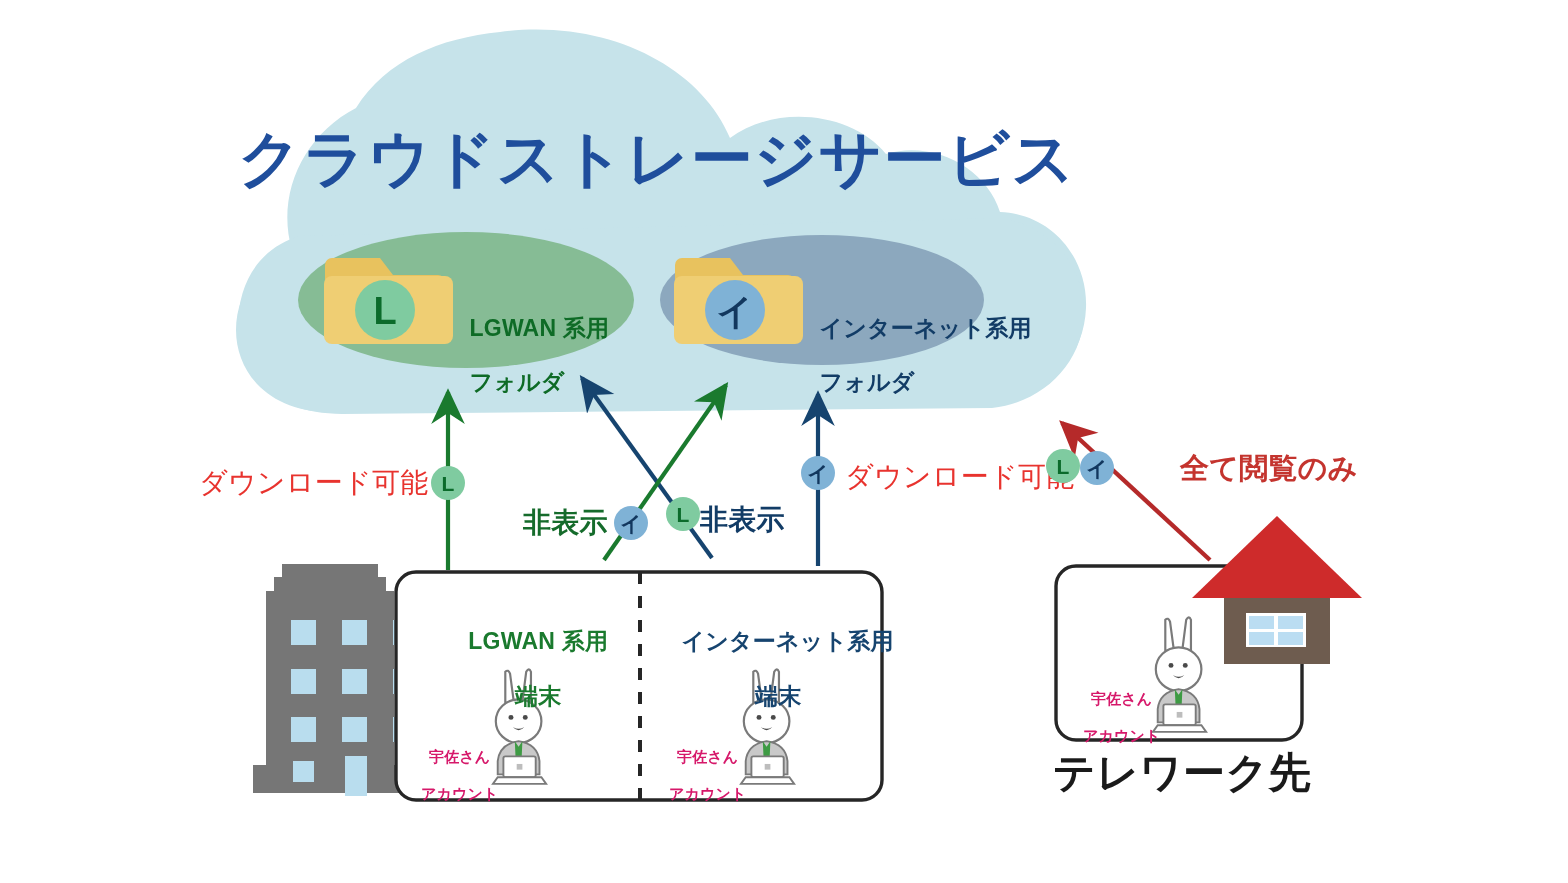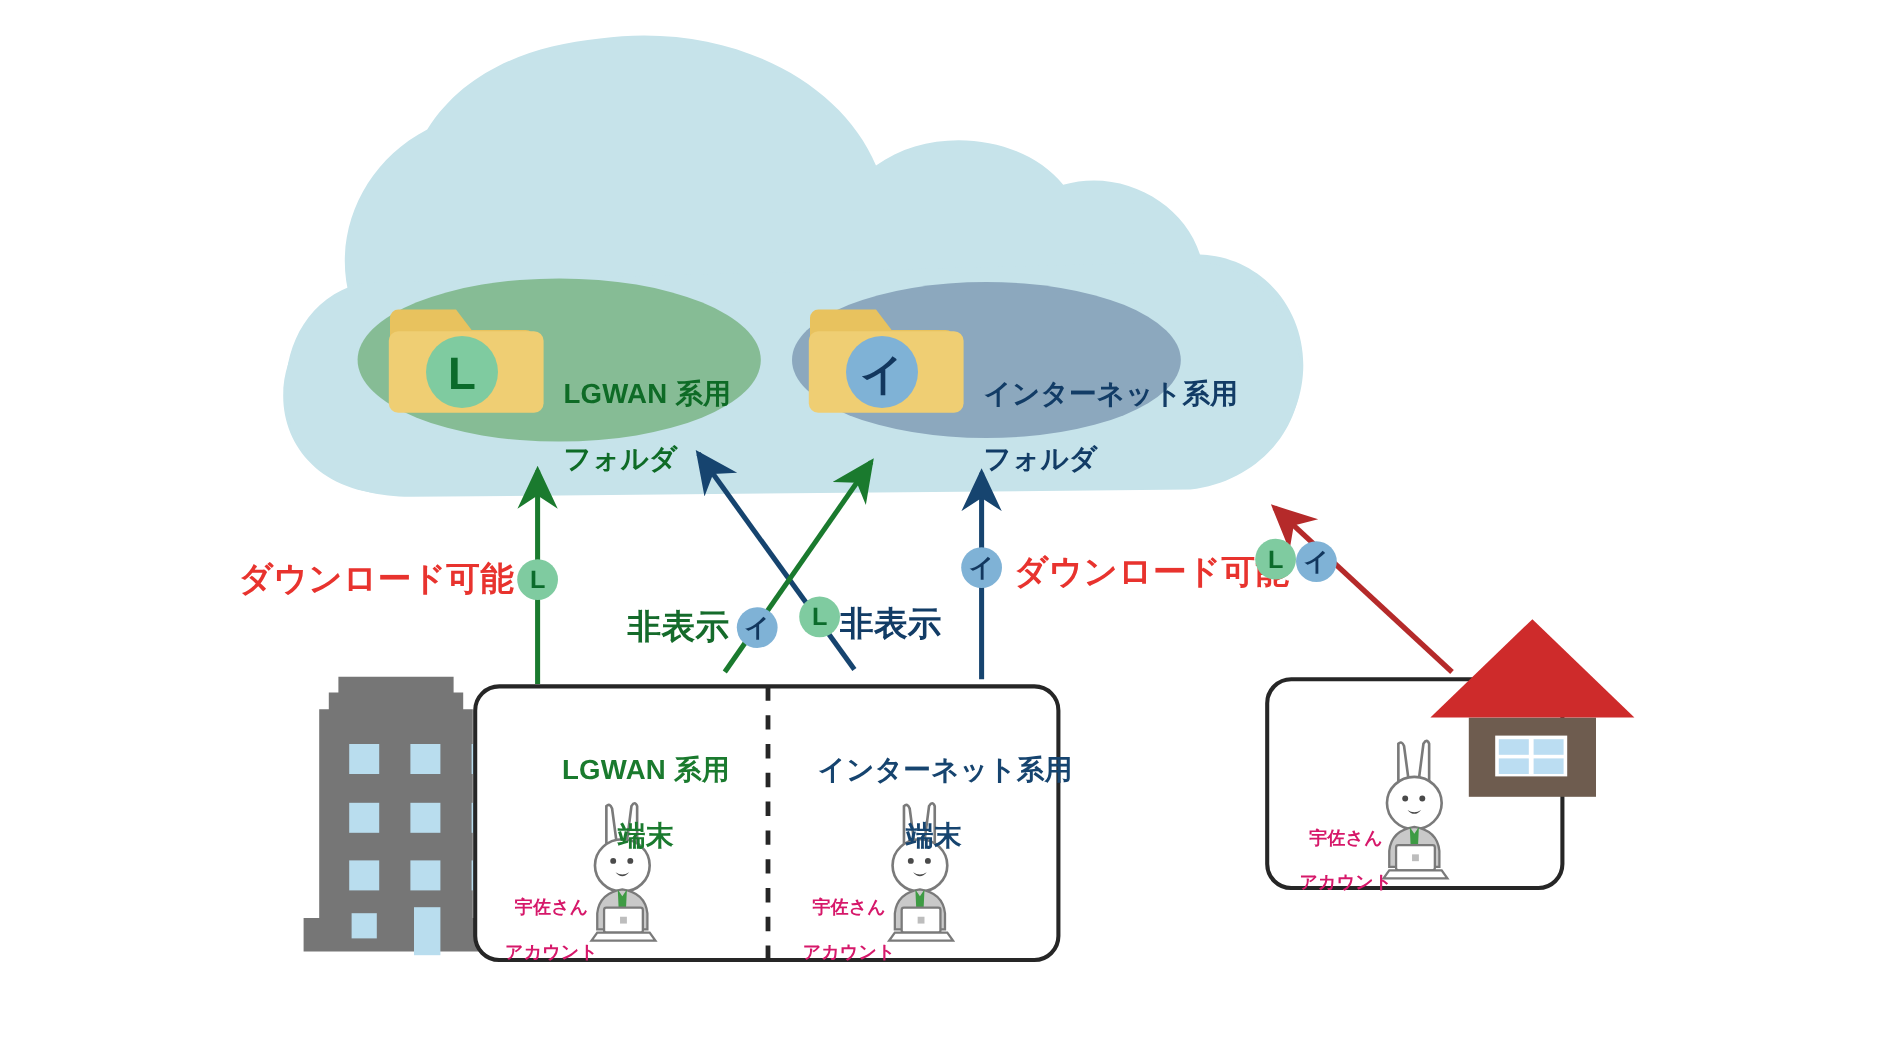--- a/index.html
+++ b/index.html
@@ -50,21 +50,21 @@
   }
   .folder-label.green { color: #0E6B26; }
   .folder-label.blue  { color: #123C66; }
 
   .lbl-lgwan-folder     { left: 443px; top: 288px; }
   .lbl-internet-folder  { left: 793px; top: 288px; }
 
   
   .red-caption {
     font-size: 28px;
-    font-weight: bold;
+    font-weight: normal;
     color: #E8332E;
   }
   .lbl-dl-left  { left: 199px; top: 466px; }
   .lbl-dl-right { left: 845px; top: 460px; }
 
   
   .hidden-caption { font-size: 28px; font-weight: bold; }
   .lbl-hide-left  { left: 523px; top: 506px; color: #156B2B; }
   .lbl-hide-right { left: 700px; top: 503px; color: #123C66; }
 
@@ -268,37 +268,39 @@
       <rect x="1224" y="598" width="106" height="66" fill="#6E5C4F"></rect>
       <path d="M1277 516 L1362 598 L1192 598 Z" fill="#CE2B2B"></path>
       <rect x="1246" y="613" width="60" height="34" fill="#ffffff"></rect>
       <rect x="1249" y="616" width="25" height="13" fill="#BBDDF2"></rect>
       <rect x="1278" y="616" width="25" height="13" fill="#BBDDF2"></rect>
       <rect x="1249" y="632" width="25" height="13" fill="#BBDDF2"></rect>
       <rect x="1278" y="632" width="25" height="13" fill="#BBDDF2"></rect>
     </g>
   </svg>
 
+  <div class="lbl title-cloud">クラウドストレージサービス</div>
 
   <div class="lbl folder-label green lbl-lgwan-folder">
     <span>LGWAN 系用</span><br>
     <span>フォルダ</span>
   </div>
 
   <div class="lbl folder-label blue lbl-internet-folder">
     <span>インターネット系用</span><br>
     <span>フォルダ</span>
   </div>
 
   <div class="lbl red-caption lbl-dl-left">ダウンロード可能</div>
   <div class="lbl red-caption lbl-dl-right">ダウンロード可能</div>
 
   <div class="lbl hidden-caption lbl-hide-left">非表示</div>
   <div class="lbl hidden-caption lbl-hide-right">非表示</div>
 
+  <div class="lbl lbl-viewonly">全て閲覧のみ</div>
 
   <div class="badge badge-L badge-l-left">L</div>
   <div class="badge badge-I badge-i-mid">イ</div>
   <div class="badge badge-L badge-l-mid">L</div>
   <div class="badge badge-I badge-i-right">イ</div>
   <div class="badge badge-L badge-l-far">L</div>
   <div class="badge badge-I badge-i-far">イ</div>
 
   <div class="lbl terminal-title lbl-term-lgwan">
     <span>LGWAN 系用</span><br>
@@ -318,14 +320,15 @@
   <div class="lbl account-label lbl-acct-2">
     <span>宇佐さん</span><br>
     <span>アカウント</span>
   </div>
 
   <div class="lbl account-label lbl-acct-3">
     <span>宇佐さん</span><br>
     <span>アカウント</span>
   </div>
 
+  <div class="lbl location-caption lbl-loc-telework">テレワーク先</div>
 
 </div>
 
 </body></html>

